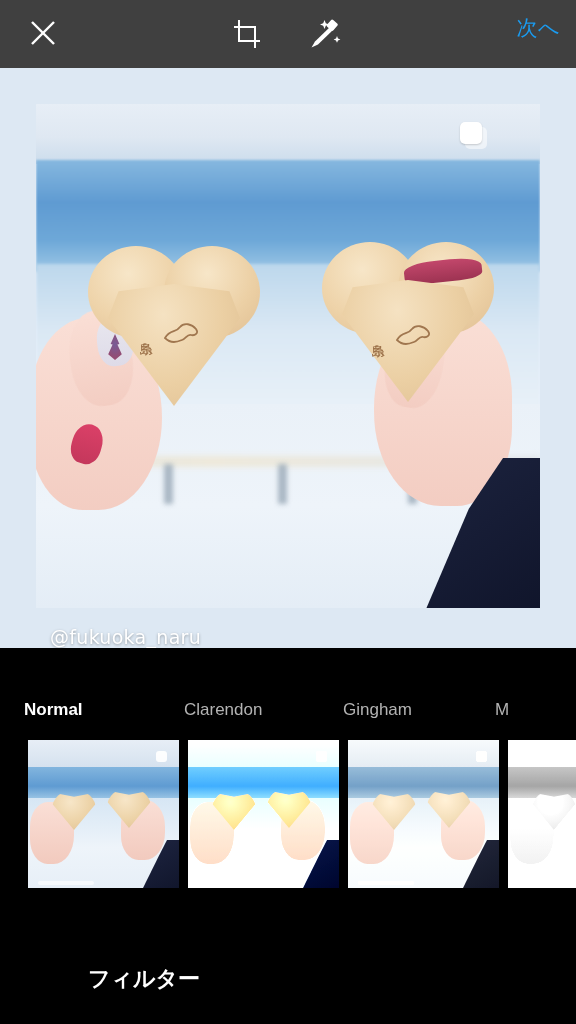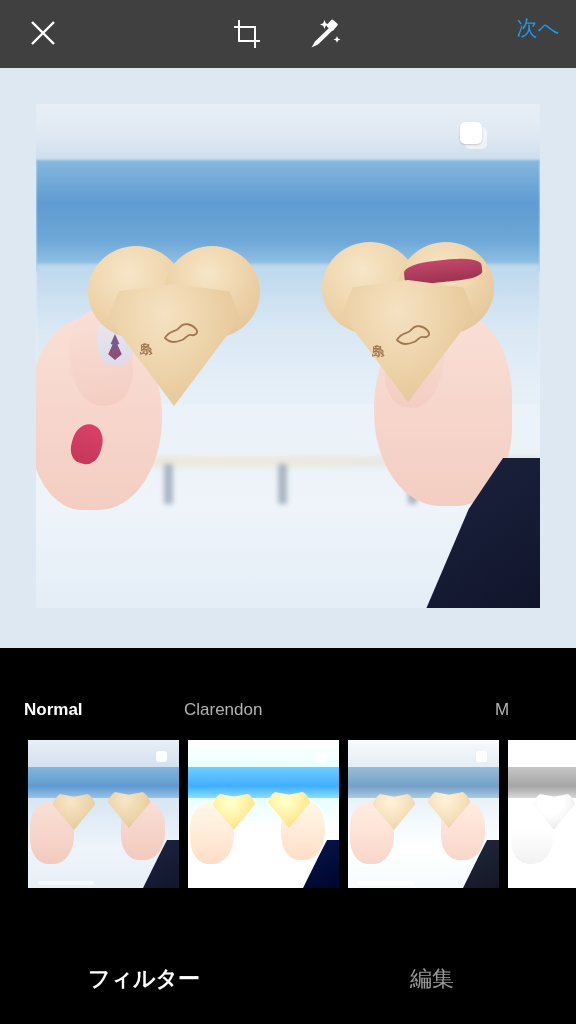--- a/index.html
+++ b/index.html
@@ -279,27 +279,29 @@
                    C25 14, 24 19, 20 20 C15 22, 9 24, 3 18 Z" fill="none" stroke="#8a5b33" stroke-width="1.8"></path>
         </svg>
       </div>
     </div>
 
     <div class="multi-icon">
       <div class="sq back"></div>
       <div class="sq front"></div>
     </div>
 
+    <div class="watermark">@fukuoka_naru</div>
   </div>
 
   <div class="filterzone">
 
     <div class="filter-names">
       <div class="fname active" style="left:24px;">Normal</div>
       <div class="fname idle" style="left:184px;">Clarendon</div>
+      <div class="fname idle" style="left:343px;">Gingham</div>
       <div class="fname idle" style="left:495px; width:80px; text-align:left;">M</div>
     </div>
 
     <div class="thumbs">
 
       <div class="thumb" style="left:28px;">
         <div class="inner">
           <div class="t-sky"></div>
           <div class="t-ocean"></div>
           <div class="t-low"></div>
@@ -354,16 +356,15 @@
 
           <div class="t-wm"></div>
         </div>
       </div>
 
     </div>
   </div>
 
   <div class="bottombar">
     <div class="btab active" style="left:24px;">フィルター</div>
-    <div class="btab idle" style="left:312px;">編集</div>
   </div>
 
 </div>
 
 </body></html>

